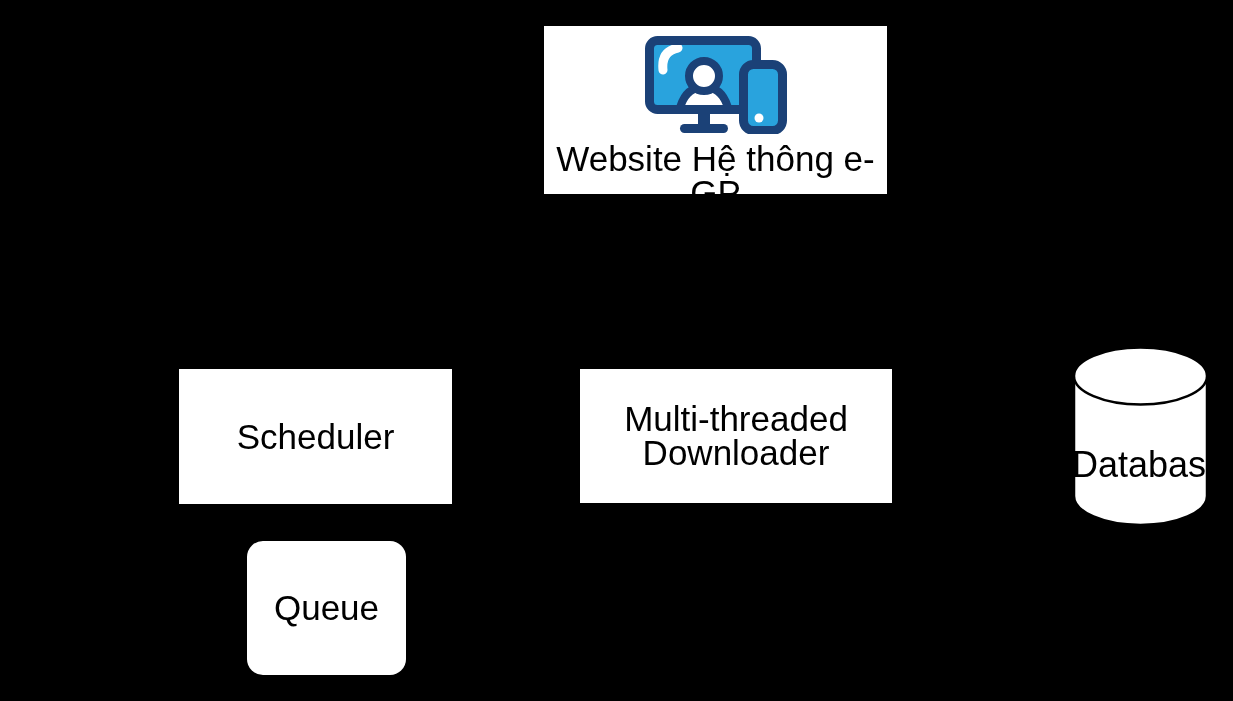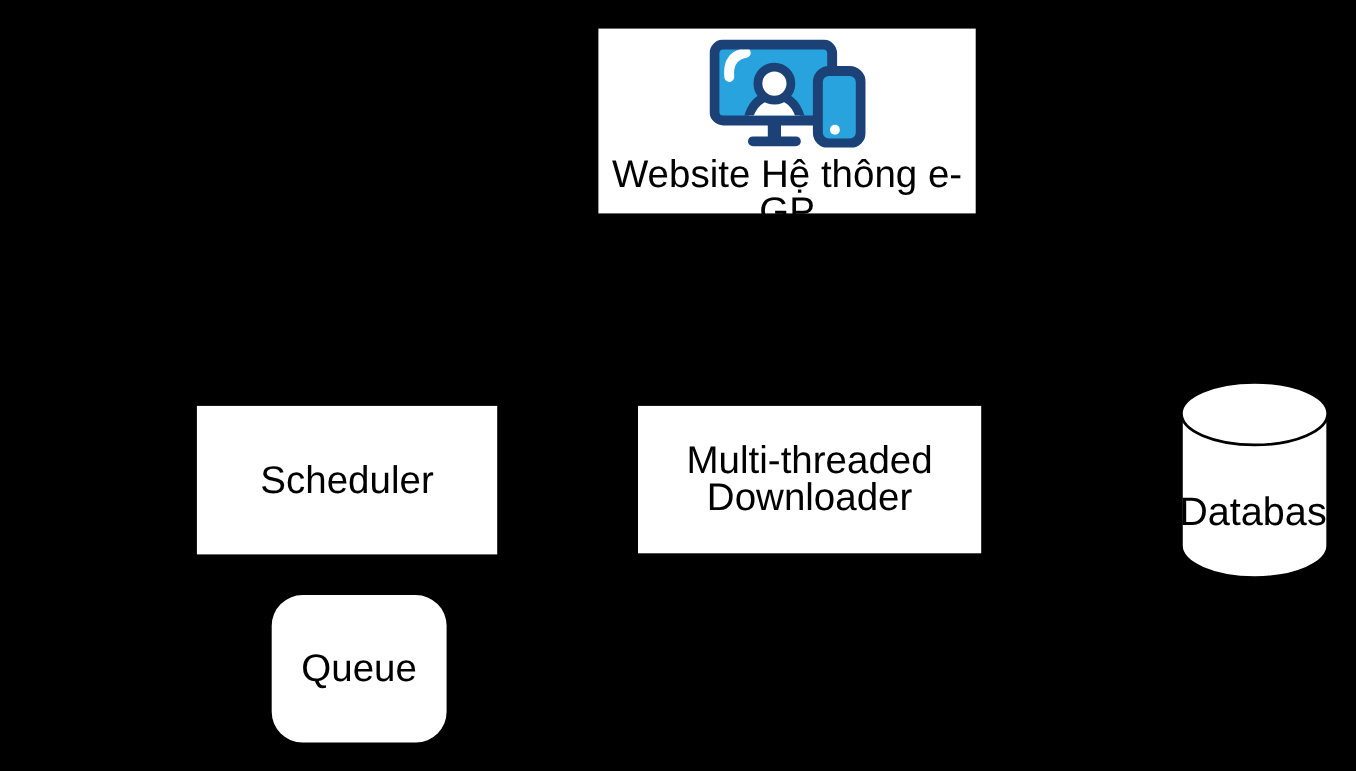--- a/index.html
+++ b/index.html
@@ -42,21 +42,21 @@
   }
   .node-scheduler {
     left: 179px; top: 369px; width: 273px; height: 135px;
   }
   .node-downloader {
     left: 580px; top: 369px; width: 312px; height: 134px;
     padding: 12px 30px;
   }
   .node-queue {
     left: 247px; top: 541px; width: 159px; height: 134px;
-    border-radius: 28px;
+    border-radius: 16px;
   }
   .node-database {
     position: absolute;
     left: 1072px; top: 345px; width: 137px; height: 182px;
     background: transparent;
   }
   .node-database .cyl-svg {
     position: absolute;
     left: 0; top: 0;
   }

